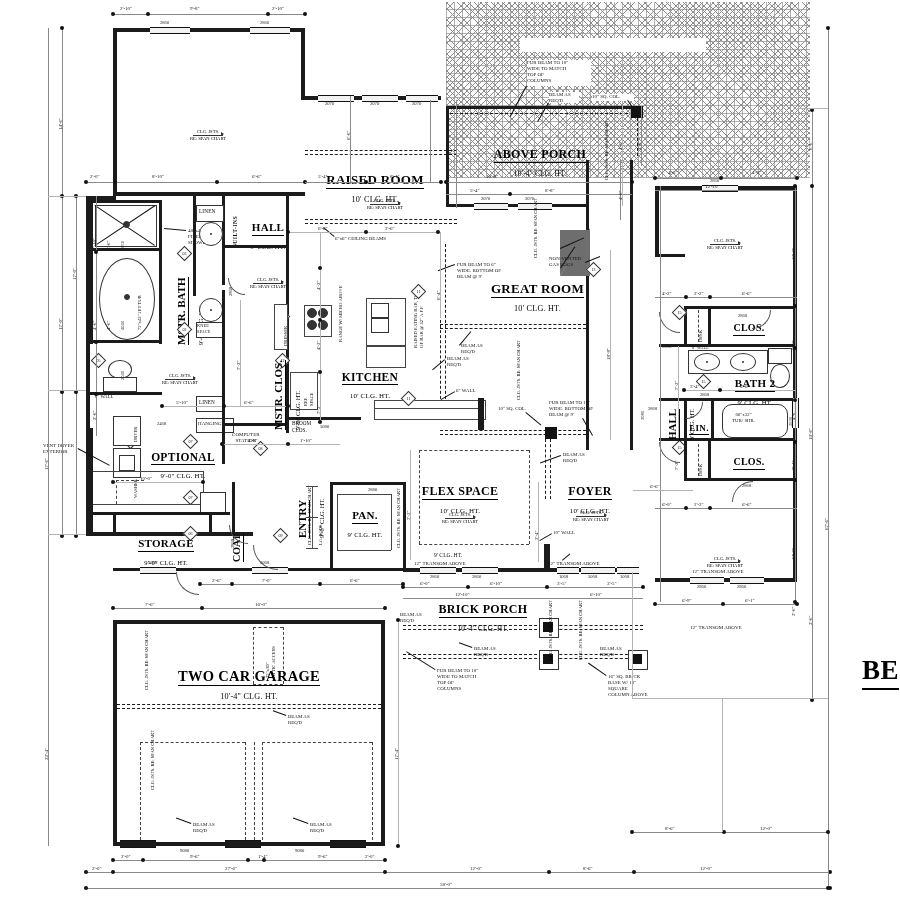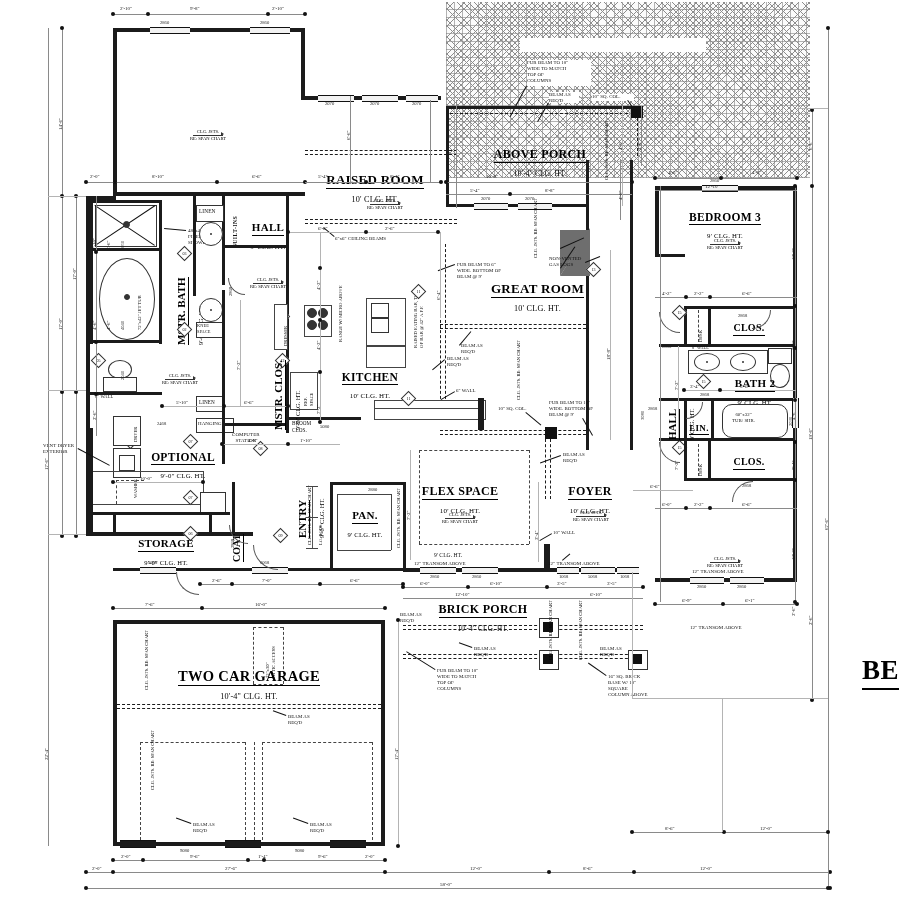--- a/index.html
+++ b/index.html
@@ -580,24 +580,20 @@
   <div class="wall" style="left:655px;top:578px;width:142px;height:4px;"></div>
   <div class="winblk" style="left:702px;top:185px;width:36px;height:5px;"></div>
   <div class="dnum" style="left:710px;top:178px;">2860</div>
   <div class="winblk" style="left:690px;top:577px;width:34px;height:5px;"></div>
   <div class="winblk" style="left:730px;top:577px;width:34px;height:5px;"></div>
   <div class="dnum" style="left:697px;top:584px;">2860</div>
   <div class="dnum" style="left:737px;top:584px;">2860</div>
   <div class="note" style="left:692px;top:569px;font-size:5px;">12" TRANSOM ABOVE</div>
   <div class="note" style="left:690px;top:625px;font-size:5px;">12" TRANSOM ABOVE</div>
 
-  <div class="rlabel sm" style="left:655px;top:208px;width:140px;">
-    <span class="nm" style="font-size:11.5px;">BEDROOM 3</span><br>
-    <span class="ht" style="font-size:6.8px;">9' CLG. HT.</span>
-  </div>
   <div class="spanchart" style="left:690px;top:238px;width:70px;">
     <span class="a">CLG. JSTS.</span><br>
     <span>RE: SPAN CHART</span>
   </div>
 
   <div class="spanchart" style="left:690px;top:556px;width:70px;">
     <span class="a">CLG. JSTS.</span><br>
     <span>RE: SPAN CHART</span>
   </div>
 

